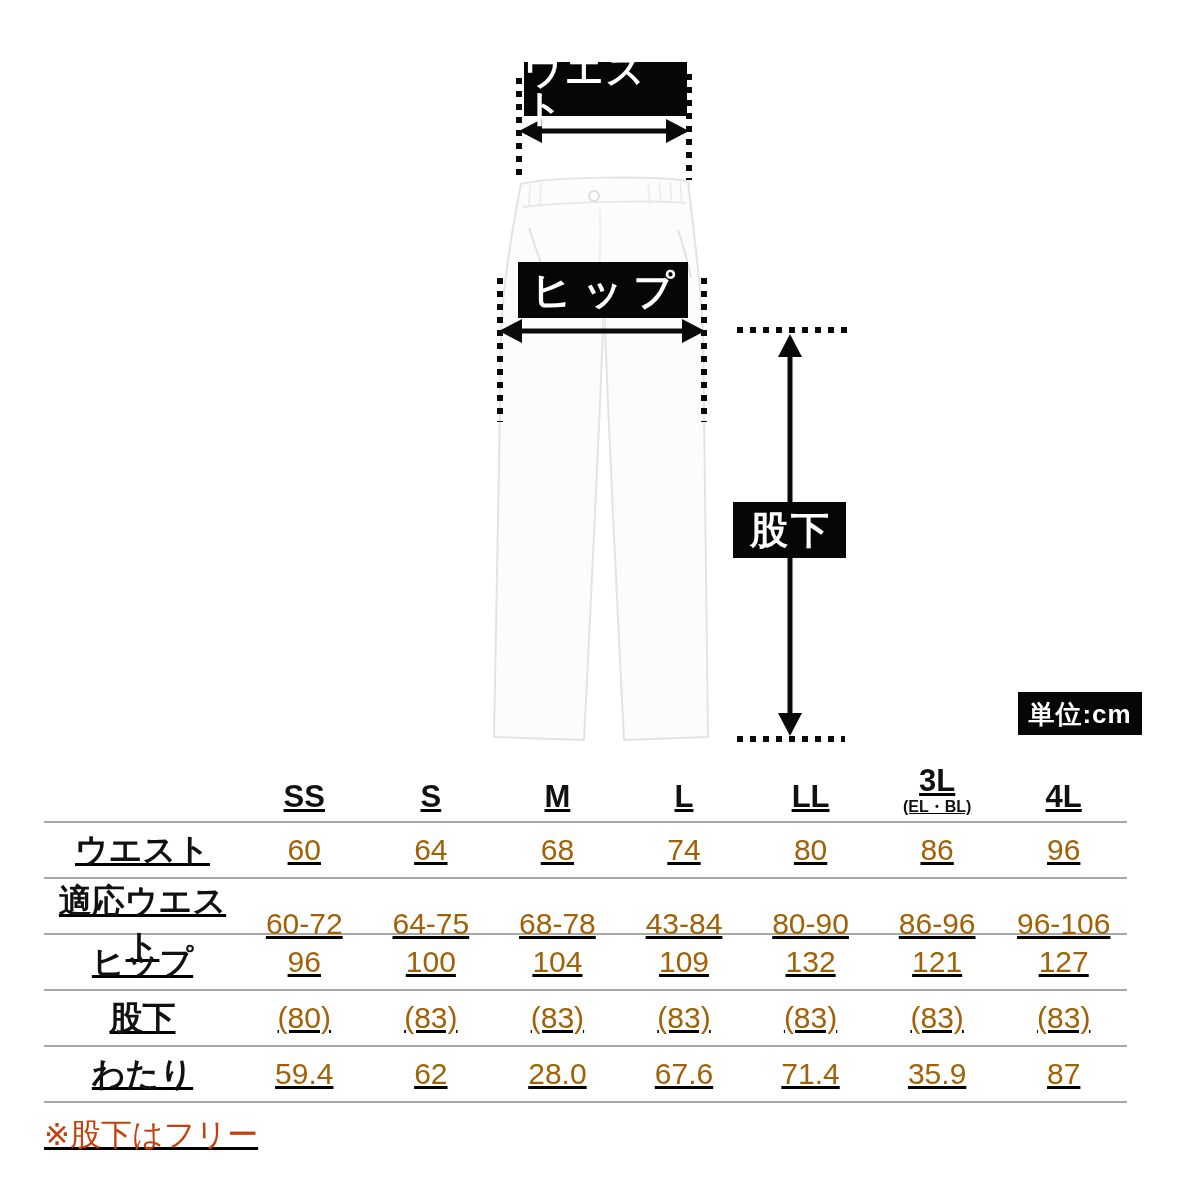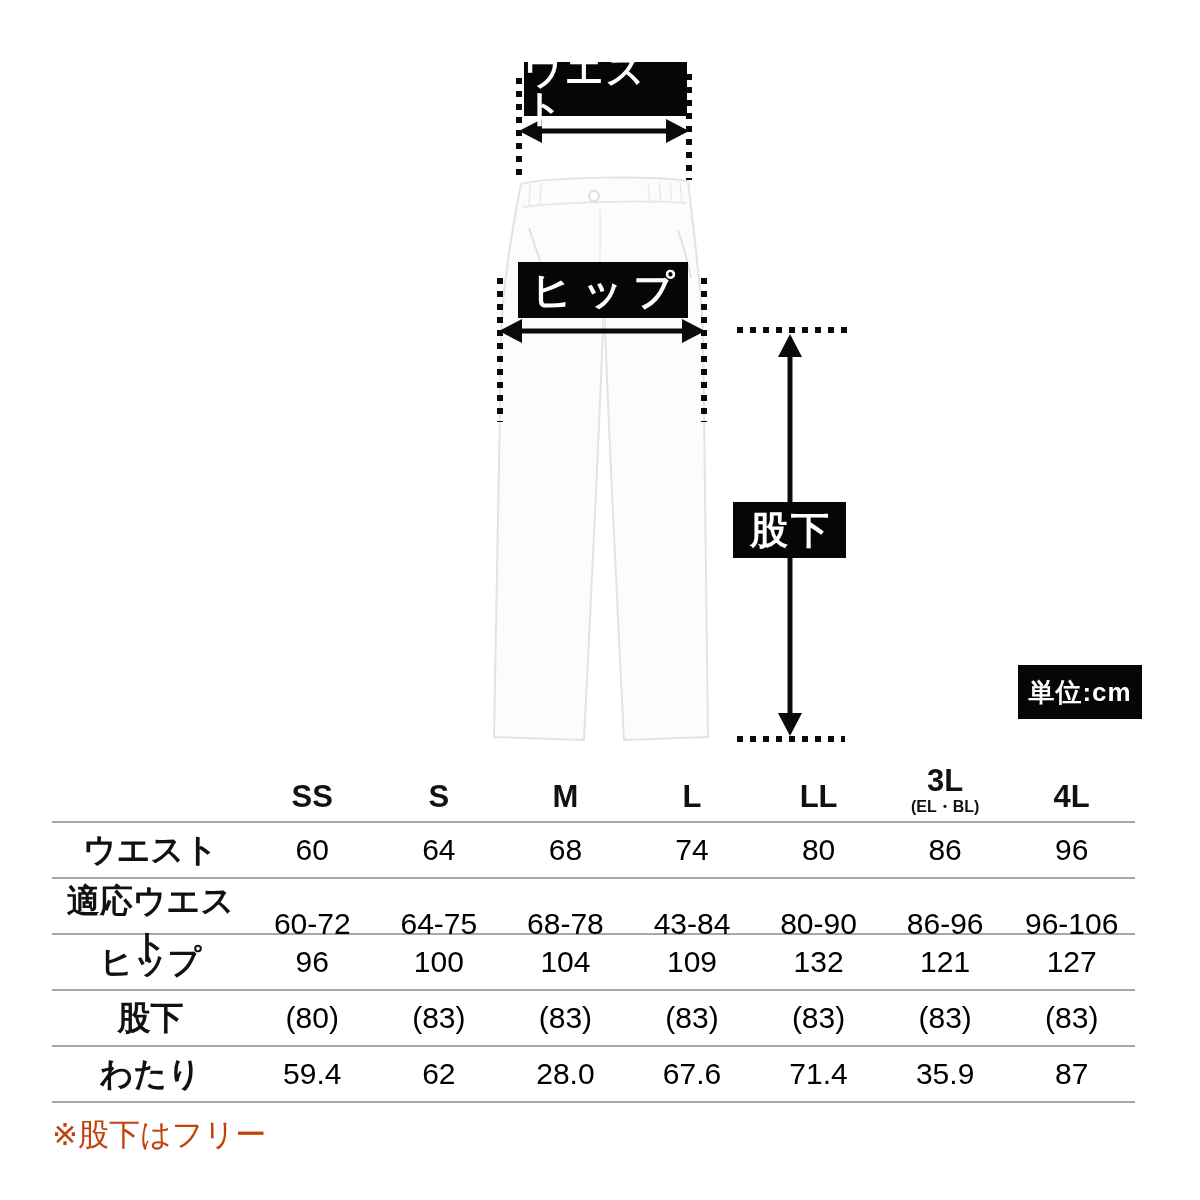--- a/index.html
+++ b/index.html
@@ -9,32 +9,32 @@
   
   .diagram{position:absolute;left:0;top:0;width:1200px;height:760px;}
   .diagram svg{position:absolute;left:0;top:0;}
   .tag{
     position:absolute;background:#060606;color:#fff;font-weight:bold;
     display:flex;align-items:center;justify-content:center;line-height:1;
   }
   .tag-waist{left:524px;top:62px;width:163px;height:54px;font-size:38px;letter-spacing:2px;}
   .tag-hip{left:518px;top:262px;width:170px;height:56px;font-size:40px;letter-spacing:10px;text-indent:10px;}
   .tag-inseam{left:733px;top:502px;width:113px;height:56px;font-size:38px;letter-spacing:3px;text-indent:3px;}
-  .tag-unit{left:1018px;top:665px;width:124px;height:54px;font-size:26px;letter-spacing:1px;}
+  .tag-unit{left:1018px;top:692px;width:124px;height:43px;font-size:26px;letter-spacing:1px;}
 
   
-  .table-wrap{position:absolute;left:52px;top:758px;width:1083px;}
+  .table-wrap{position:absolute;left:44px;top:758px;width:1083px;text-decoration:underline;}
   .trow{display:grid;grid-template-columns:197px repeat(7,1fr);border-bottom:2px solid #a8a8a8;}
   .thead{height:63px;align-items:end;}
   .th{text-align:center;color:#111;font-weight:bold;font-size:31px;line-height:1.02;padding-bottom:6px;}
   .col-sub{display:block;font-size:16px;margin-top:2px;}
   .col-main{display:block;}
   .tbody-row{height:54px;align-items:center;}
   .rowlabel{text-align:center;font-weight:bold;font-size:33px;color:#111;}
-  .cell{text-align:center;font-size:30px;color:#000000;font-weight:normal;}
+  .cell{text-align:center;font-size:30px;color:#a16207;font-weight:normal;}
   .footnote{margin-top:11px;font-size:31px;color:#c2410c;text-align:left;}
 </style>
 </head>
 <body>
 
 <div class="page">
 
   <div class="diagram">
     <svg width="1200" height="760" viewBox="0 0 1200 760">
 

